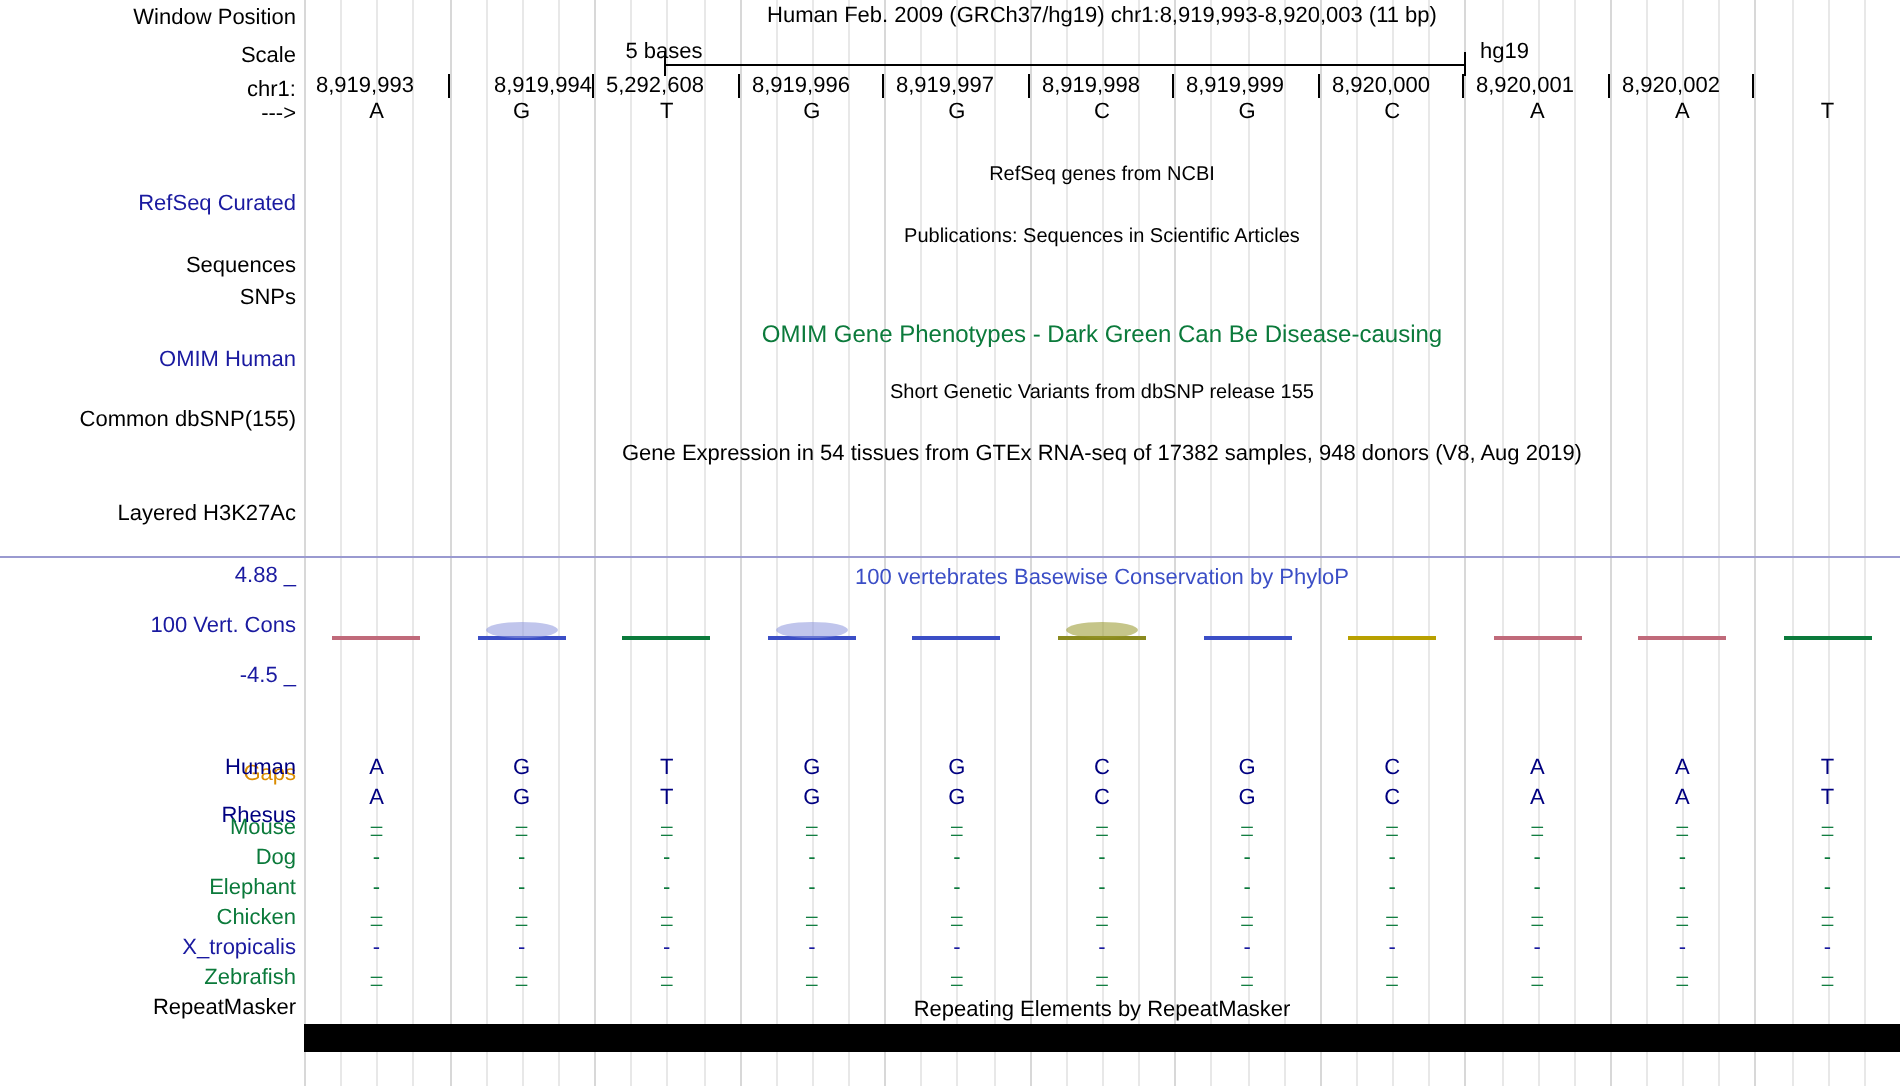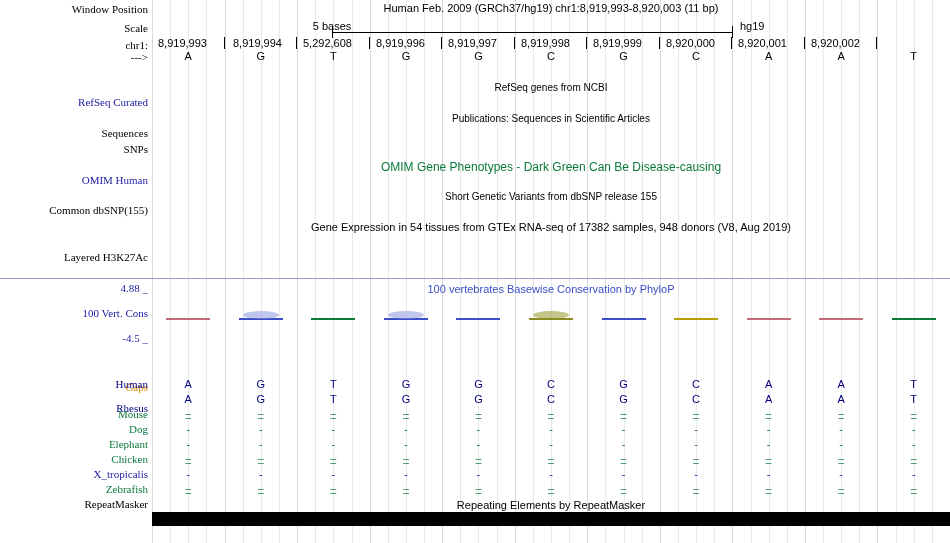--- a/index.html
+++ b/index.html
@@ -7,21 +7,21 @@
     width:950px;height:543px;
     background:#ffffff;
     font-family:"Liberation Sans", sans-serif;
     font-size:11px;
     color:#000;
     overflow:hidden;
     position:relative;
   }
   
   .browser{position:relative;width:950px;height:543px;}
-  .label-col{position:absolute;left:0;top:0;width:152px;height:543px;text-align:right;font-family:Liberation Serif, serif;}
+  .label-col{position:absolute;left:0;top:0;width:152px;height:543px;text-align:right;}
   .track-area{position:absolute;left:152px;top:0;width:798px;height:543px;}
 
   .lbl{position:absolute;right:4px;white-space:nowrap;font-size:11px;color:#000;}
   .lbl.blue{color:#1a1aa0;}
   .lbl.orange{color:#d98c00;}
 
   
   .gridline{position:absolute;top:0;bottom:0;width:1px;background:#e8e8e8;}
   .gridline.major{background:#d8d8d8;}
 
@@ -134,21 +134,21 @@
 
     <div class="centered" style="left:120px;width:120px;top:20px;">5 bases</div>
     <div class="ruler-line" style="left:180px;top:32px;width:400px;"></div>
     <div class="tick" style="left:180px;top:26px;height:12px;"></div>
     <div class="tick" style="left:580px;top:26px;height:12px;"></div>
     <div class="centered" style="left:588px;width:60px;top:20px;text-align:left;">hg19</div>
 
     <div id="ruler">
         <div class="basepos" style="left: 6px; top: 37px;">8,919,993</div>
         <div class="tick" style="left: 72px; top: 37px; height: 12px;"></div>
-        <div class="basepos" style="left: 65px; top: 37px; padding-left: 16px;">8,919,994</div>
+        <div class="basepos" style="left: 79px; top: 37px; padding-left: 16px;">8,919,994</div>
         <div class="tick" style="left: 144px; top: 37px; height: 12px;"></div>
         <div class="basepos" style="left: 151px; top: 37px;">5,292,608</div>
         <div class="tick" style="left: 217px; top: 37px; height: 12px;"></div>
         <div class="basepos" style="left: 224px; top: 37px;">8,919,996</div>
         <div class="tick" style="left: 289px; top: 37px; height: 12px;"></div>
         <div class="basepos" style="left: 296px; top: 37px;">8,919,997</div>
         <div class="tick" style="left: 362px; top: 37px; height: 12px;"></div>
         <div class="basepos" style="left: 369px; top: 37px;">8,919,998</div>
         <div class="tick" style="left: 434px; top: 37px; height: 12px;"></div>
         <div class="basepos" style="left: 441px; top: 37px;">8,919,999</div>

